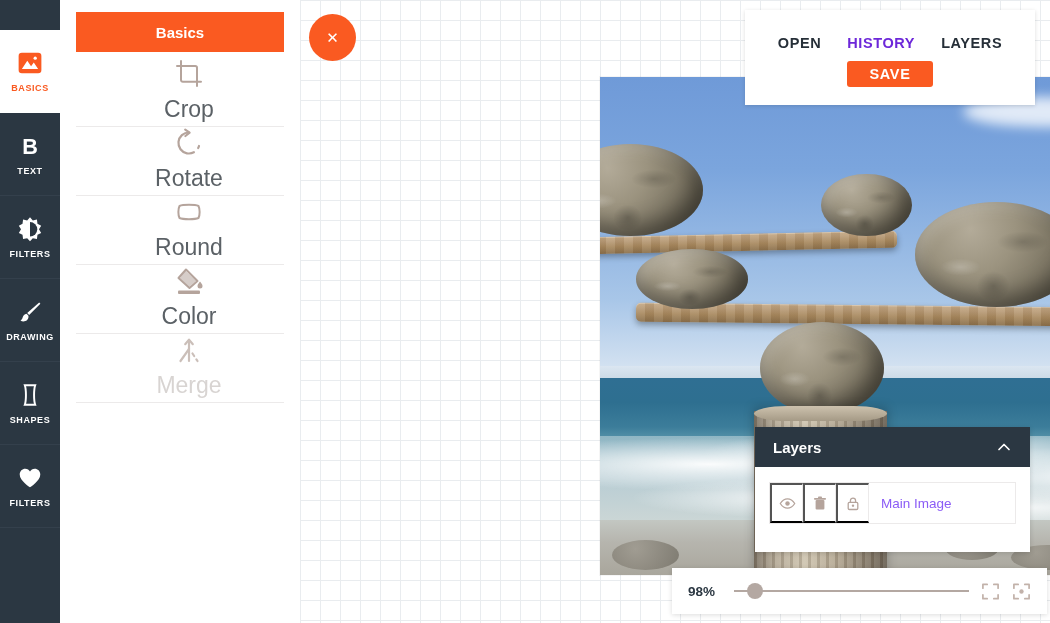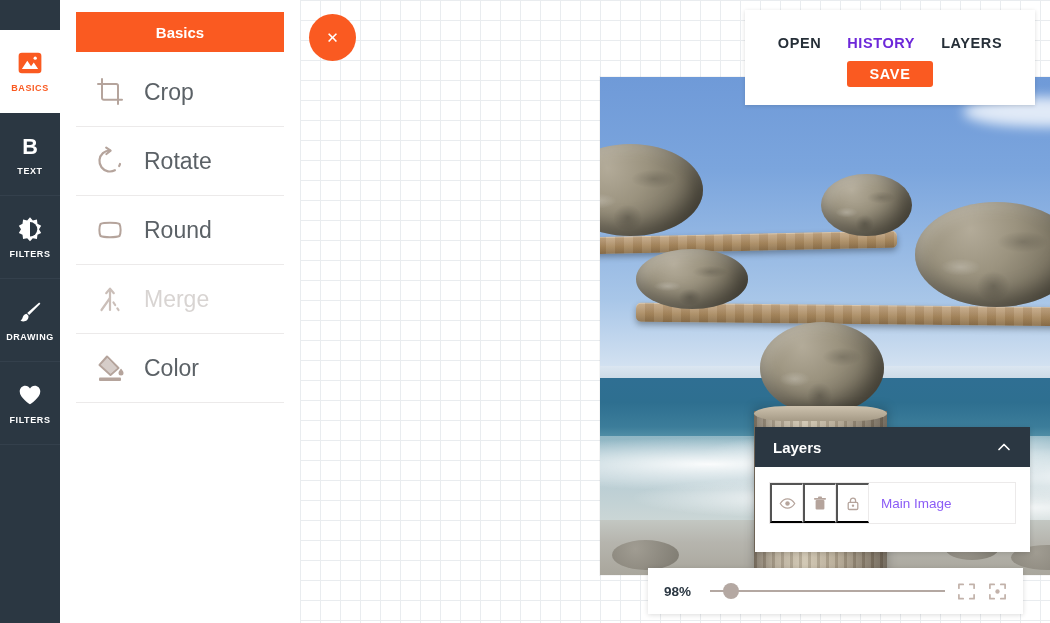--- a/index.html
+++ b/index.html
@@ -133,23 +133,23 @@
     position: absolute; left: 60px; top: 0; width: 240px; height: 623px;
     background: #ffffff; z-index: 25;
   }
   .menu-head {
     margin: 12px 16px 0 16px; height: 40px; background: #fa5a21;
     color: #ffffff; font-size: 15px; font-weight: 700;
     display: flex; align-items: center; justify-content: center;
   }
   .menu-list { margin: 6px 16px 0 16px; }
   .menu-item {
-    display: flex; align-items: center; gap: 18px;
+    display: flex; align-items: center; gap: 6px;
     height: 69px; border-bottom: 1px solid #eceaea;
-    cursor: pointer; padding-left: 18px;
+    cursor: pointer; padding-left: 18px; flex-direction: column;
   }
   .menu-item .mi-ico { width: 32px; height: 32px; flex: 0 0 32px; }
   .menu-item .mi-label { font-size: 23px; color: #5b6166; }
   .menu-item.disabled { cursor: default; }
   .menu-item.disabled .mi-label { color: #d8d4d2; }
 
   
   .close-btn {
     position: absolute; left: 309px; top: 14px;
     width: 47px; height: 47px; border-radius: 50%;
@@ -198,21 +198,21 @@
   }
   .layer-btn {
     width: 33px; height: 100%; display: flex; align-items: center;
     justify-content: center; border-right: 1px solid #eceaea;
     background: none; cursor: pointer; padding: 0;
   }
   .layer-name { padding-left: 12px; font-size: 13.5px; color: #8b5cf6; }
 
   
   .zoombar {
-    position: absolute; left: 648px; top: 568px; width: 375px; height: 46px;
+    position: absolute; left: 672px; top: 568px; width: 375px; height: 46px;
     background: #ffffff; z-index: 40; box-shadow: 0 1px 5px rgba(0,0,0,.14);
     display: flex; align-items: center; padding: 0 16px; gap: 12px;
   }
   .zoom-val {
     font-size: 13.5px; font-weight: 700; color: #2b3742; min-width: 34px;
   }
   .slider { position: relative; flex: 1; height: 16px; cursor: pointer; }
   .slider-track {
     position: absolute; left: 0; right: 0; top: 7px; height: 2px;
     background: #b4a8a2;
@@ -286,20 +286,26 @@
     </div>
 
     <div class="rail-item">
       <svg class="rail-ico" viewBox="0 0 24 24">
         <path d="M20.5 3.2 L21.6 4.3 L11.2 14.7 L9.4 12.9 Z" fill="#ffffff"></path>
         <path d="M8.8 13.6 C7 13.9 5.6 15.3 5.2 17.1 C4.9 18.4 4.2 19.3 3.2 19.9 C5 21.2 7.7 21 9.3 19.4 C10.6 18.1 10.9 16.3 10.4 15.2 Z" fill="#ffffff"></path>
       </svg>
       <span class="rail-label">DRAWING</span>
     </div>
 
+    <div class="rail-item">
+      <svg class="rail-ico" viewBox="0 0 24 24">
+        <path d="M7.2 3 H16.8 C15.4 7 15.4 17 16.8 21 H7.2 C8.6 17 8.6 7 7.2 3 Z" fill="none" stroke="#ffffff" stroke-width="1.8"></path>
+      </svg>
+      <span class="rail-label">SHAPES</span>
+    </div>
 
     <div class="rail-item">
       <svg class="rail-ico" viewBox="0 0 24 24">
         <path d="M12 20.5 C12 20.5 2.5 14.6 2.5 8.7 C2.5 5.6 4.9 3.4 7.6 3.4 C9.6 3.4 11.2 4.6 12 6.1 C12.8 4.6 14.4 3.4 16.4 3.4 C19.1 3.4 21.5 5.6 21.5 8.7 C21.5 14.6 12 20.5 12 20.5 Z" fill="#ffffff"></path>
       </svg>
       <span class="rail-label">FILTERS</span>
     </div>
 
     <div class="rail-spacer"></div>
   </nav>
@@ -323,40 +329,40 @@
         </svg>
         <span class="mi-label">Rotate</span>
       </div>
 
 
       <div class="menu-item">
         <svg class="mi-ico" viewBox="0 0 32 32">
           <path d="M6.5 10 C10 8.4 22 8.4 25.5 10 C27 13 27 19 25.5 22 C22 23.6 10 23.6 6.5 22 C5 19 5 13 6.5 10 Z" fill="none" stroke="#b5a49c" stroke-width="2" stroke-linejoin="round"></path>
         </svg>
         <span class="mi-label">Round</span>
+      </div>
+
+      <div class="menu-item">
+        <svg class="mi-ico" viewBox="0 0 32 32">
+          <path d="M13 4.5 L24.5 16 L16.5 23 L5.5 13 Z" fill="none" stroke="#b5a49c" stroke-width="2" stroke-linejoin="round"></path>
+          <path d="M12.2 5.4 L23.3 15.8 L16.4 21.8 L6.8 13.2 Z" fill="#b5a49c" opacity=".55"></path>
+          <path d="M27 16.5 C27 16.5 29.5 19.4 29.5 21 A2.5 2.5 0 0 1 24.5 21 C24.5 19.4 27 16.5 27 16.5 Z" fill="#b5a49c"></path>
+          <rect x="5" y="25.5" width="22" height="3.4" rx="1" fill="#b5a49c"></rect>
+        </svg>
+        <span class="mi-label">Color</span>
       </div>
 
       <div class="menu-item disabled">
         <svg class="mi-ico" viewBox="0 0 32 32">
           <path d="M16 27 V15 L16 6.5" fill="none" stroke="#cbbfb9" stroke-width="2.2" stroke-linecap="round"></path>
           <path d="M12.2 10.2 L16 5.6 L19.8 10.2" fill="none" stroke="#cbbfb9" stroke-width="2.2" stroke-linecap="round" stroke-linejoin="round"></path>
           <path d="M16 15 L7.5 27" fill="none" stroke="#cbbfb9" stroke-width="2.2" stroke-linecap="round"></path>
           <path d="M19.5 19.5 L24.5 27" fill="none" stroke="#cbbfb9" stroke-width="2.2" stroke-linecap="round" stroke-dasharray="3 4"></path>
         </svg>
         <span class="mi-label">Merge</span>
-      </div>
-
-      <div class="menu-item">
-        <svg class="mi-ico" viewBox="0 0 32 32">
-          <path d="M13 4.5 L24.5 16 L16.5 23 L5.5 13 Z" fill="none" stroke="#b5a49c" stroke-width="2" stroke-linejoin="round"></path>
-          <path d="M12.2 5.4 L23.3 15.8 L16.4 21.8 L6.8 13.2 Z" fill="#b5a49c" opacity=".55"></path>
-          <path d="M27 16.5 C27 16.5 29.5 19.4 29.5 21 A2.5 2.5 0 0 1 24.5 21 C24.5 19.4 27 16.5 27 16.5 Z" fill="#b5a49c"></path>
-          <rect x="5" y="25.5" width="22" height="3.4" rx="1" fill="#b5a49c"></rect>
-        </svg>
-        <span class="mi-label">Color</span>
       </div>
 
     </div>
   </aside>
 
   <button class="close-btn">
     <span>✕</span>
   </button>
 
   <div class="topbar">

